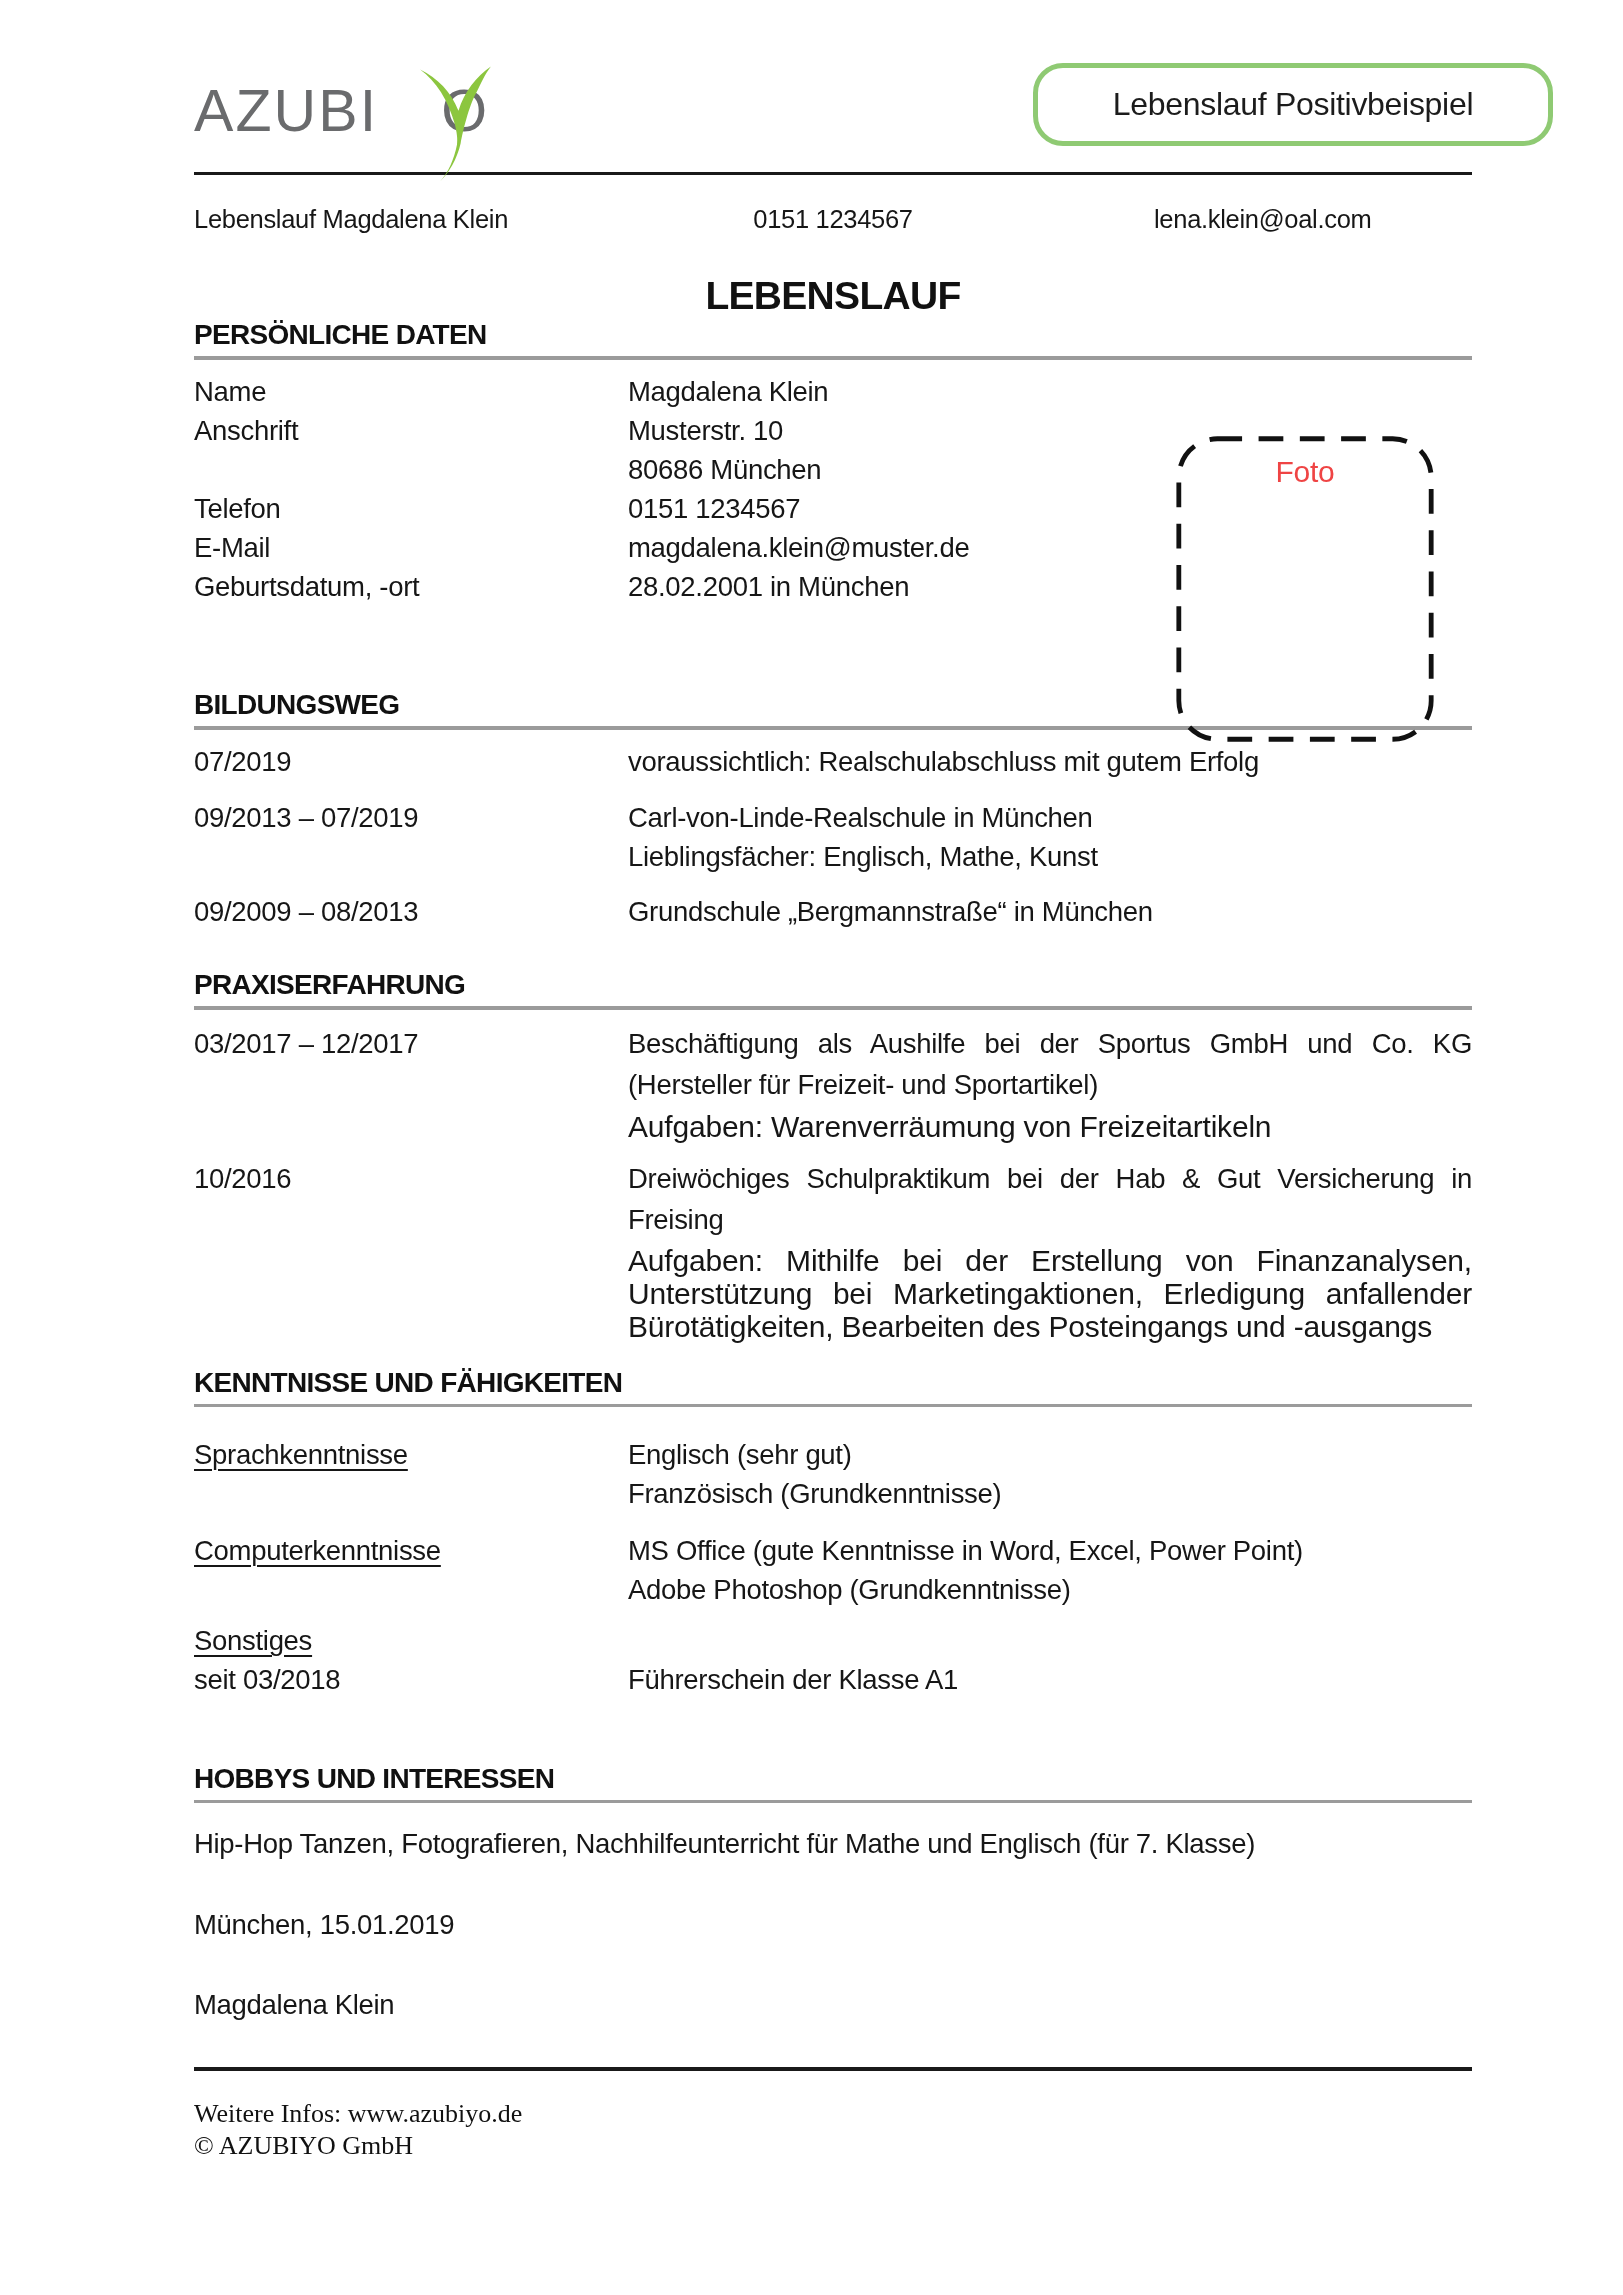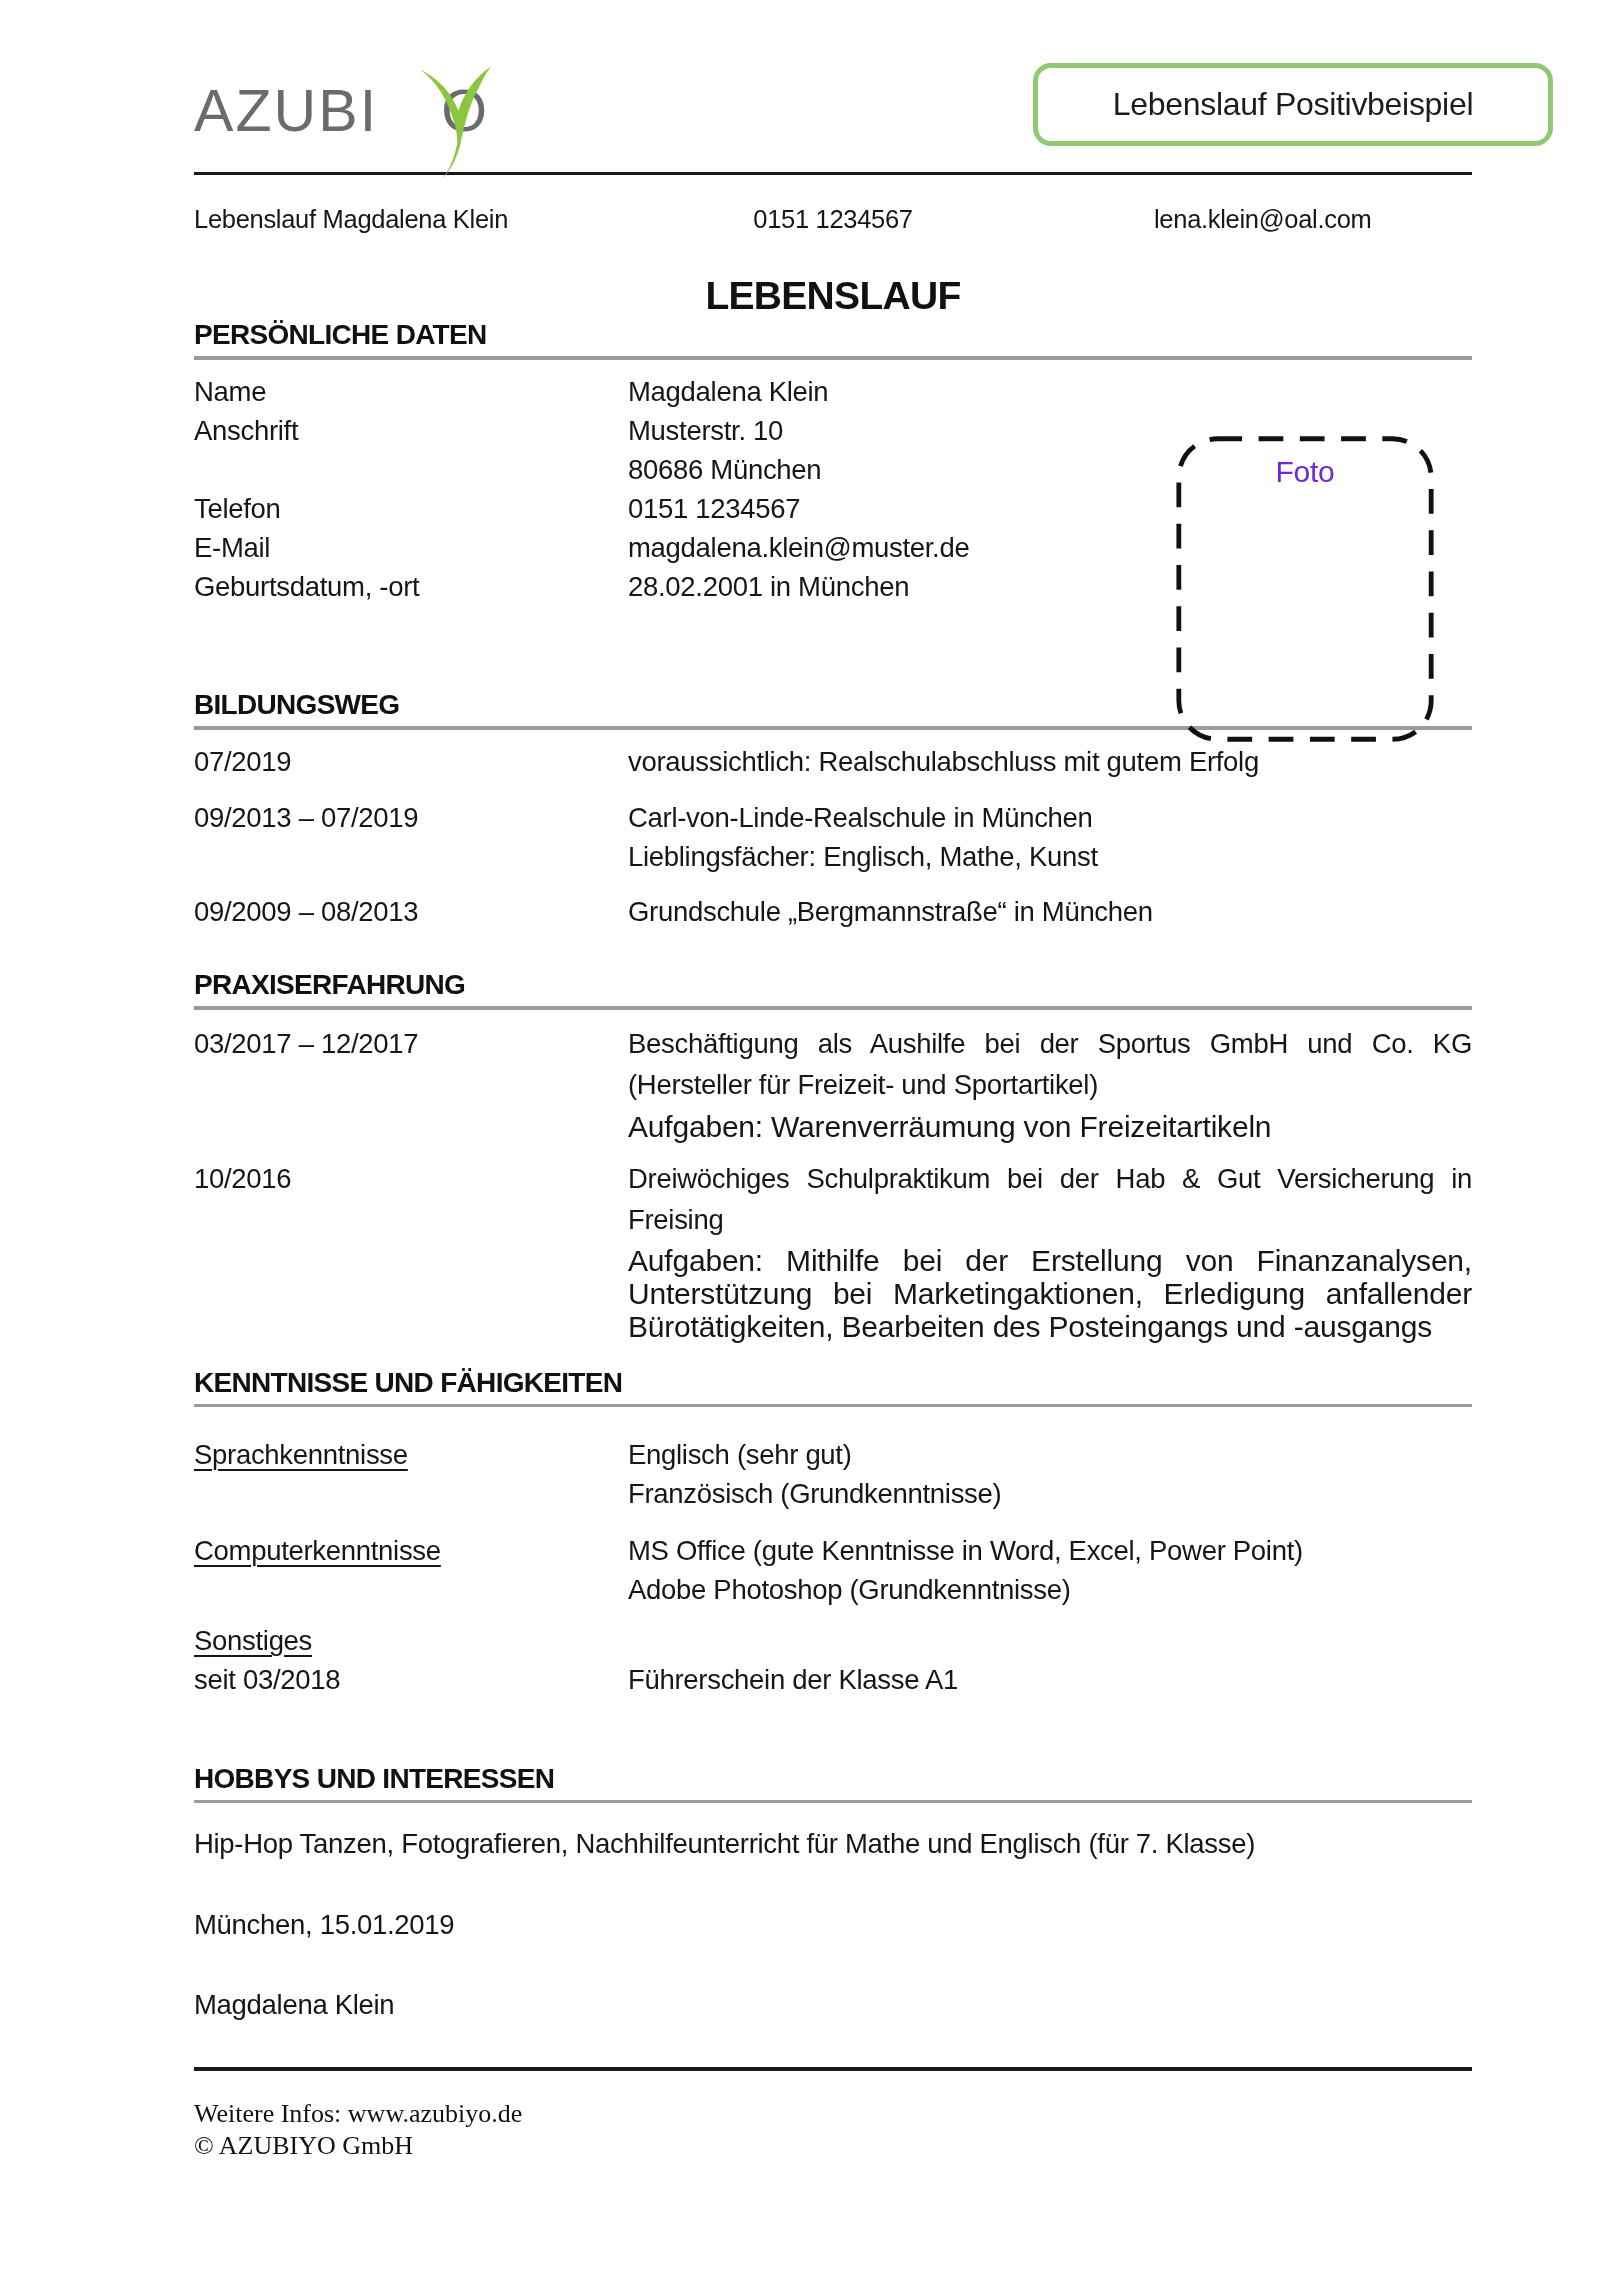--- a/index.html
+++ b/index.html
@@ -38,21 +38,21 @@
 
   
   .badge {
     position: absolute;
     left: 1033px;
     top: 63px;
     width: 520px;
     height: 83px;
     box-sizing: border-box;
     border: 5.5px solid #8fca73;
-    border-radius: 18px;
+    border-radius: 30px;
     display: flex;
     align-items: center;
     justify-content: center;
     font-size: 32px;
     color: #1c1c1c;
     letter-spacing: -0.3px;
     background: #ffffff;
   }
 
   
@@ -116,21 +116,21 @@
   .exp-period { width: 434px; flex: 0 0 434px; font-size: 27.5px; line-height: 41px; }
   .exp-right { flex: 1; }
   .exp-desc { font-size: 27.5px; line-height: 41px; text-align: justify; }
   .exp-tasks { margin-top: 4.1px; font-size: 30px; line-height: 33px; text-align: justify; letter-spacing: -0.2px; }
 
   
   .photo-box { position: absolute; left: 1176px; top: 436px; width: 258px; height: 306px; }
   .photo-box svg { position: absolute; left: 0; top: 0; }
   .photo-label {
     position: absolute; top: 19px; left: 0; width: 100%;
-    text-align: center; font-size: 30px; color: #6d28d9;
+    text-align: center; font-size: 30px; color: #ef4444;
   }
 
   
   .hobby-text { margin-top: 20.7px; font-size: 27.5px; line-height: 39px; }
   .place-date { margin-top: 42px; font-size: 27.5px; line-height: 39px; }
   .signature  { margin-top: 41px; font-size: 27.5px; line-height: 39px; }
 
   
   .footer-row {
     margin-top: 27.5px;

